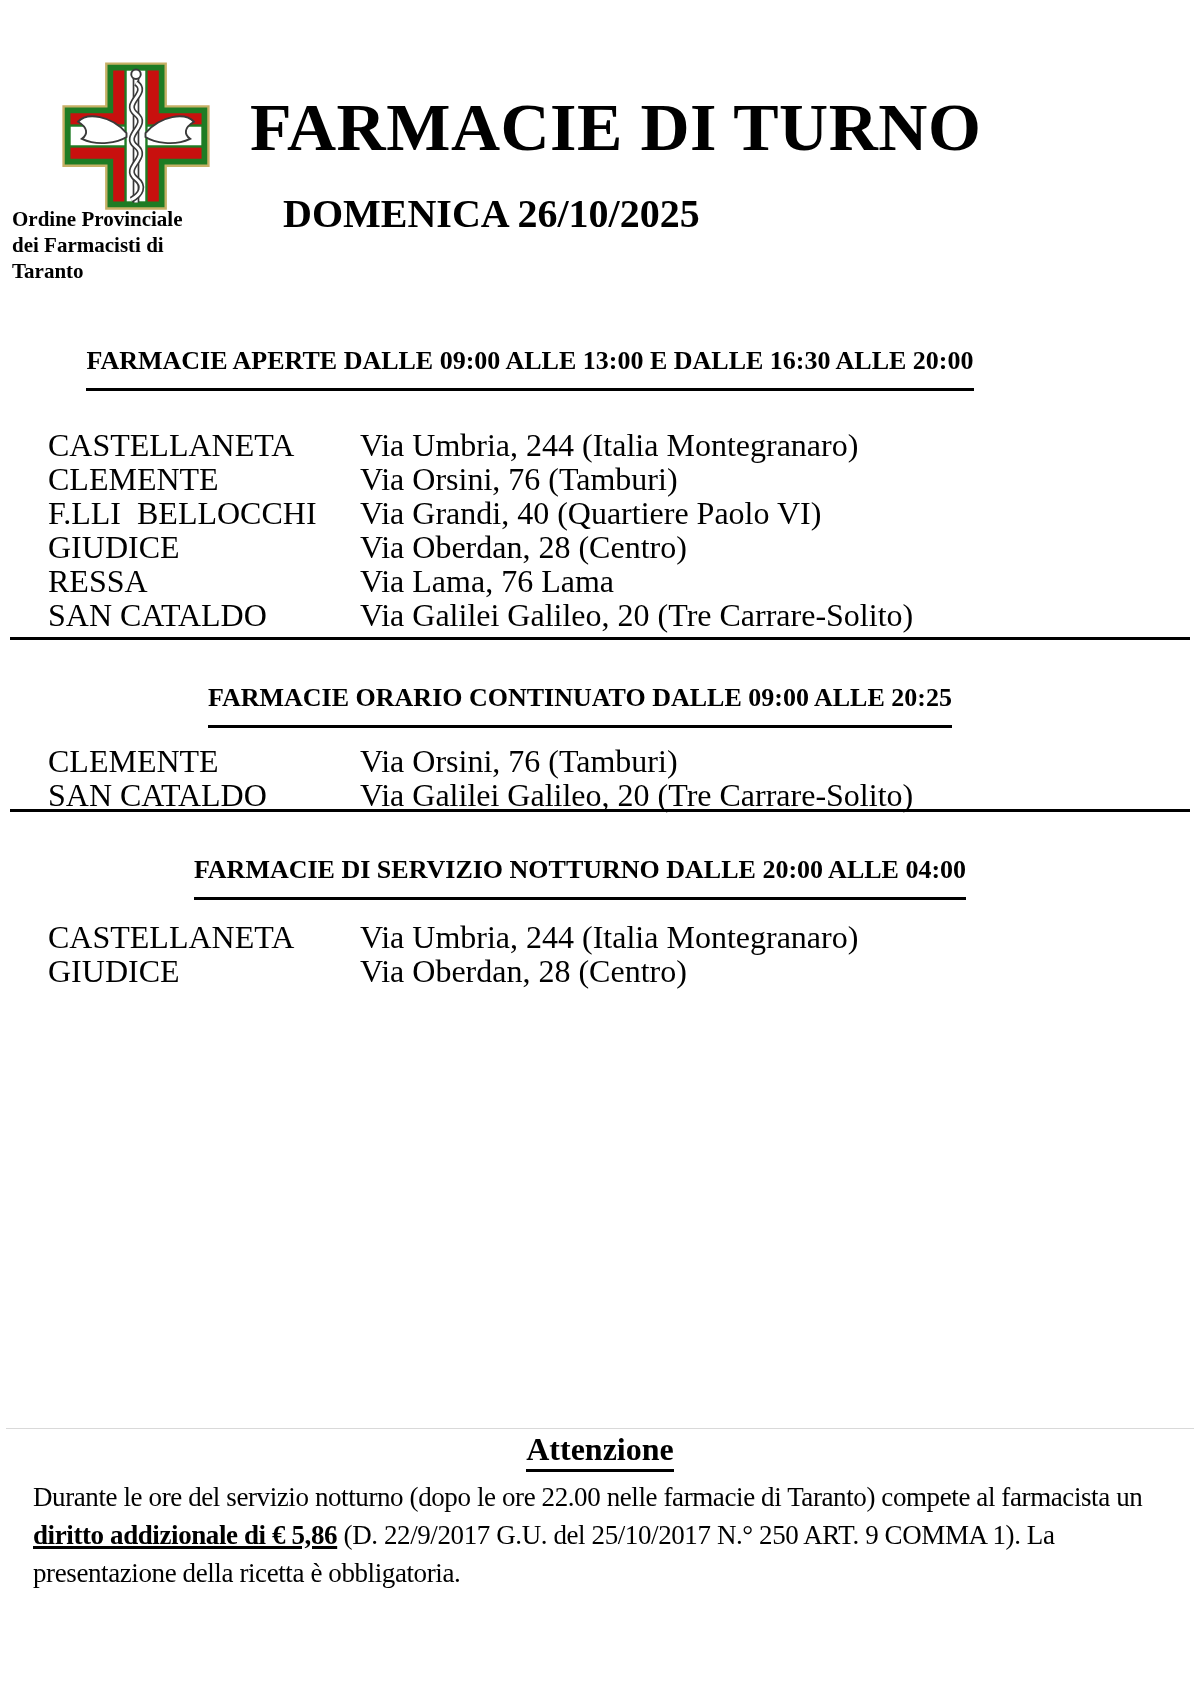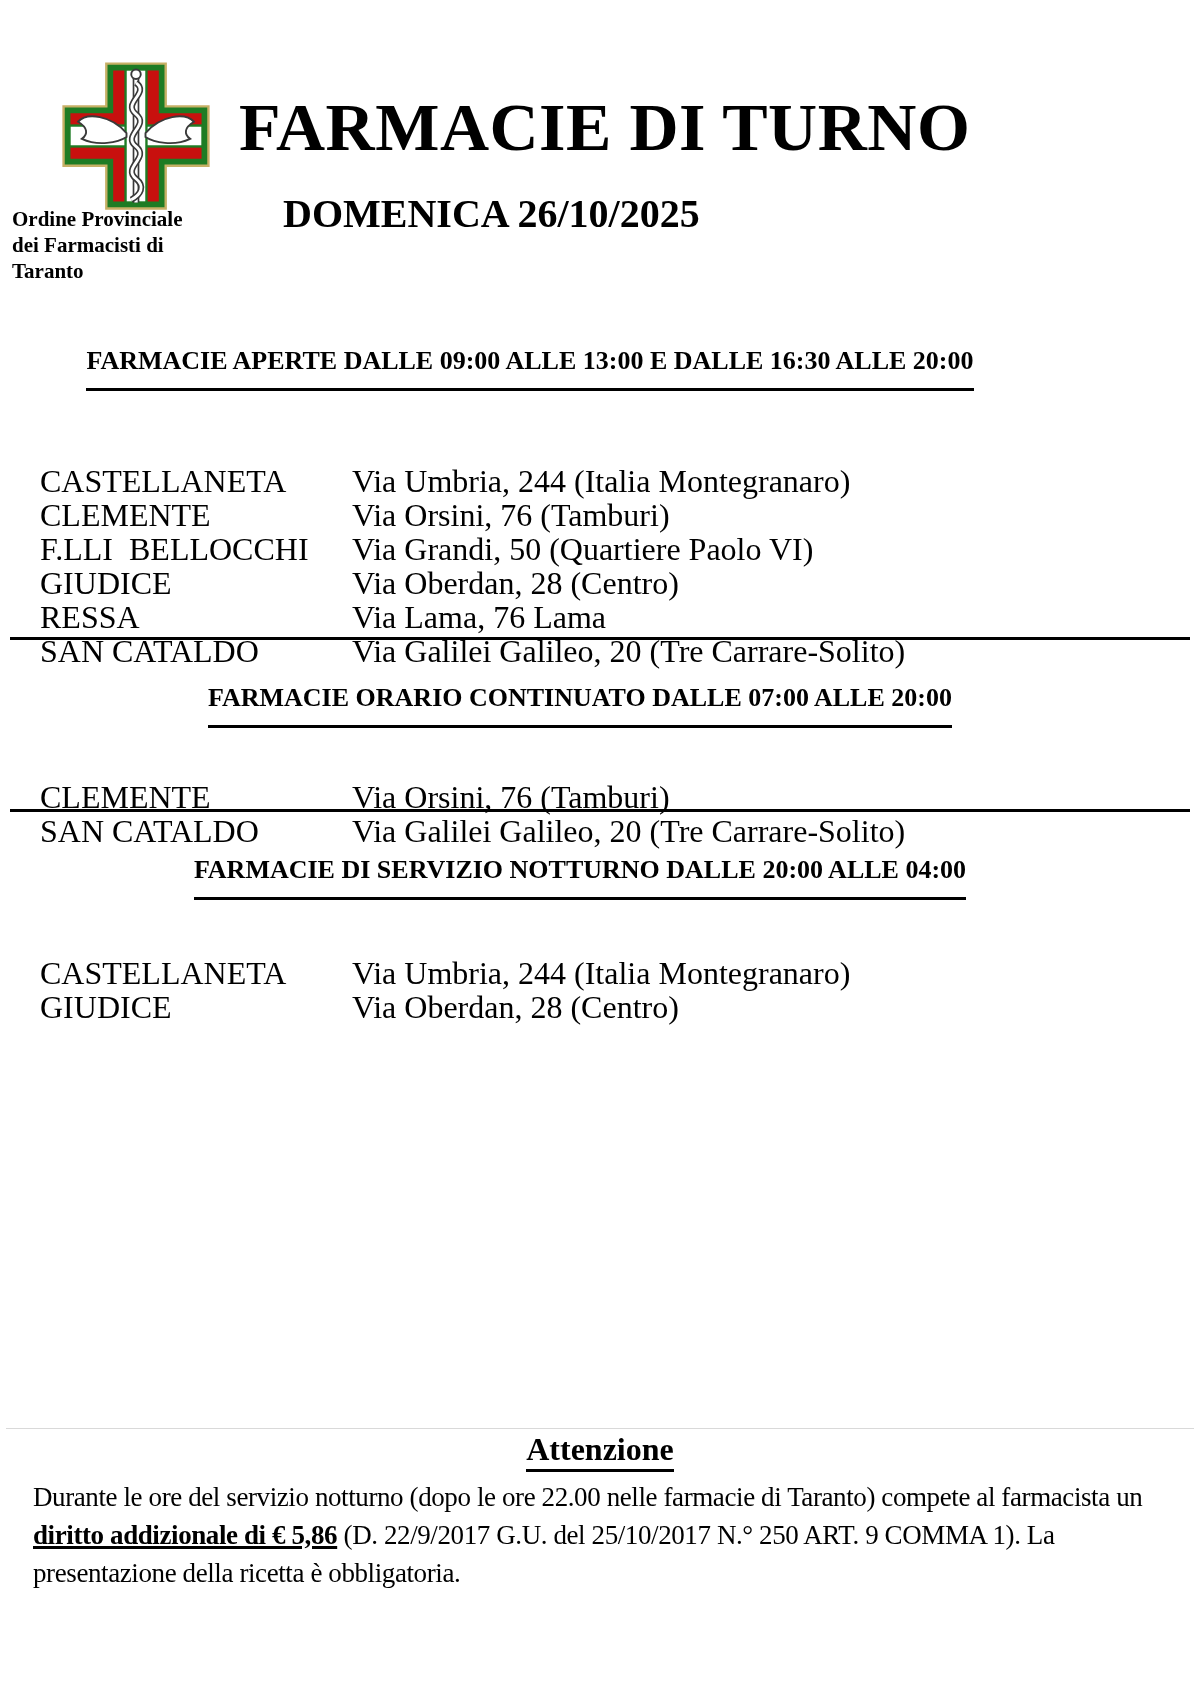--- a/index.html
+++ b/index.html
@@ -11,38 +11,38 @@
     color:#000;
     overflow:hidden;
   }
   
   .logo-block{position:absolute;left:57px;top:60px;width:158px;height:152px;}
   .logo-caption{
     position:absolute;left:12px;top:206px;width:224px;
     text-align:left;font-weight:bold;font-size:21px;line-height:26px;
   }
   .main-title{
-    position:absolute;left:239px;top:88px;
+    position:absolute;left:250px;top:88px;
     font-size:68px;font-weight:bold;letter-spacing:0.5px;white-space:nowrap;
   }
   .subtitle{
     position:absolute;left:283px;top:190px;
     font-size:40px;font-weight:bold;white-space:nowrap;
   }
   
   .sec-head{position:absolute;text-align:center;}
   .sec-head .sec-head-text{
     display:inline-block;font-size:26px;font-weight:bold;
     border-bottom:3px solid #000;padding-bottom:12px;white-space:nowrap;
   }
   .sec-head-a{left:0;width:1060px;top:346px;}
   .sec-head-b{left:0;width:1160px;top:683px;}
   .sec-head-c{left:0;width:1160px;top:855px;}
   
-  .ph-list{position:absolute;left:40px;width:1120px;margin-top:36px;}
+  .ph-list{position:absolute;left:48px;width:1120px;}
   .ph-list-a{top:428px;}
   .ph-list-b{top:744px;}
   .ph-list-c{top:920px;}
   .ph-row{display:flex;line-height:34px;font-size:32px;}
   .ph-name{width:312px;flex:0 0 312px;white-space:pre;}
   .ph-addr{flex:1;white-space:nowrap;}
   
   .divider{position:absolute;left:10px;width:1180px;height:3px;background:#000;}
   .divider-1{top:637px;}
   .divider-2{top:809px;}
@@ -105,39 +105,39 @@
       <div class="ph-row">
         <span class="ph-name">CASTELLANETA</span>
         <span class="ph-addr">Via Umbria, 244 (Italia Montegranaro)</span>
       </div>
       <div class="ph-row">
         <span class="ph-name">CLEMENTE</span>
         <span class="ph-addr">Via Orsini, 76 (Tamburi)</span>
       </div>
       <div class="ph-row">
         <span class="ph-name">F.LLI  BELLOCCHI</span>
-        <span class="ph-addr">Via Grandi, 50 (Quartiere Paolo VI)</span>
+        <span class="ph-addr">Via Grandi, 40 (Quartiere Paolo VI)</span>
       </div>
       <div class="ph-row">
         <span class="ph-name">GIUDICE</span>
         <span class="ph-addr">Via Oberdan, 28 (Centro)</span>
       </div>
       <div class="ph-row">
         <span class="ph-name">RESSA</span>
         <span class="ph-addr">Via Lama, 76 Lama</span>
       </div>
       <div class="ph-row">
         <span class="ph-name">SAN CATALDO</span>
         <span class="ph-addr">Via Galilei Galileo, 20 (Tre Carrare-Solito)</span>
       </div>
     </div>
   <div class="divider divider-1"></div>
 
   <div class="sec-head sec-head-b">
-    <span class="sec-head-text">FARMACIE ORARIO CONTINUATO DALLE 07:00 ALLE 20:00</span>
+    <span class="sec-head-text">FARMACIE ORARIO CONTINUATO DALLE 09:00 ALLE 20:25</span>
   </div>
   <div class="ph-list ph-list-b">
       <div class="ph-row">
         <span class="ph-name">CLEMENTE</span>
         <span class="ph-addr">Via Orsini, 76 (Tamburi)</span>
       </div>
       <div class="ph-row">
         <span class="ph-name">SAN CATALDO</span>
         <span class="ph-addr">Via Galilei Galileo, 20 (Tre Carrare-Solito)</span>
       </div>

